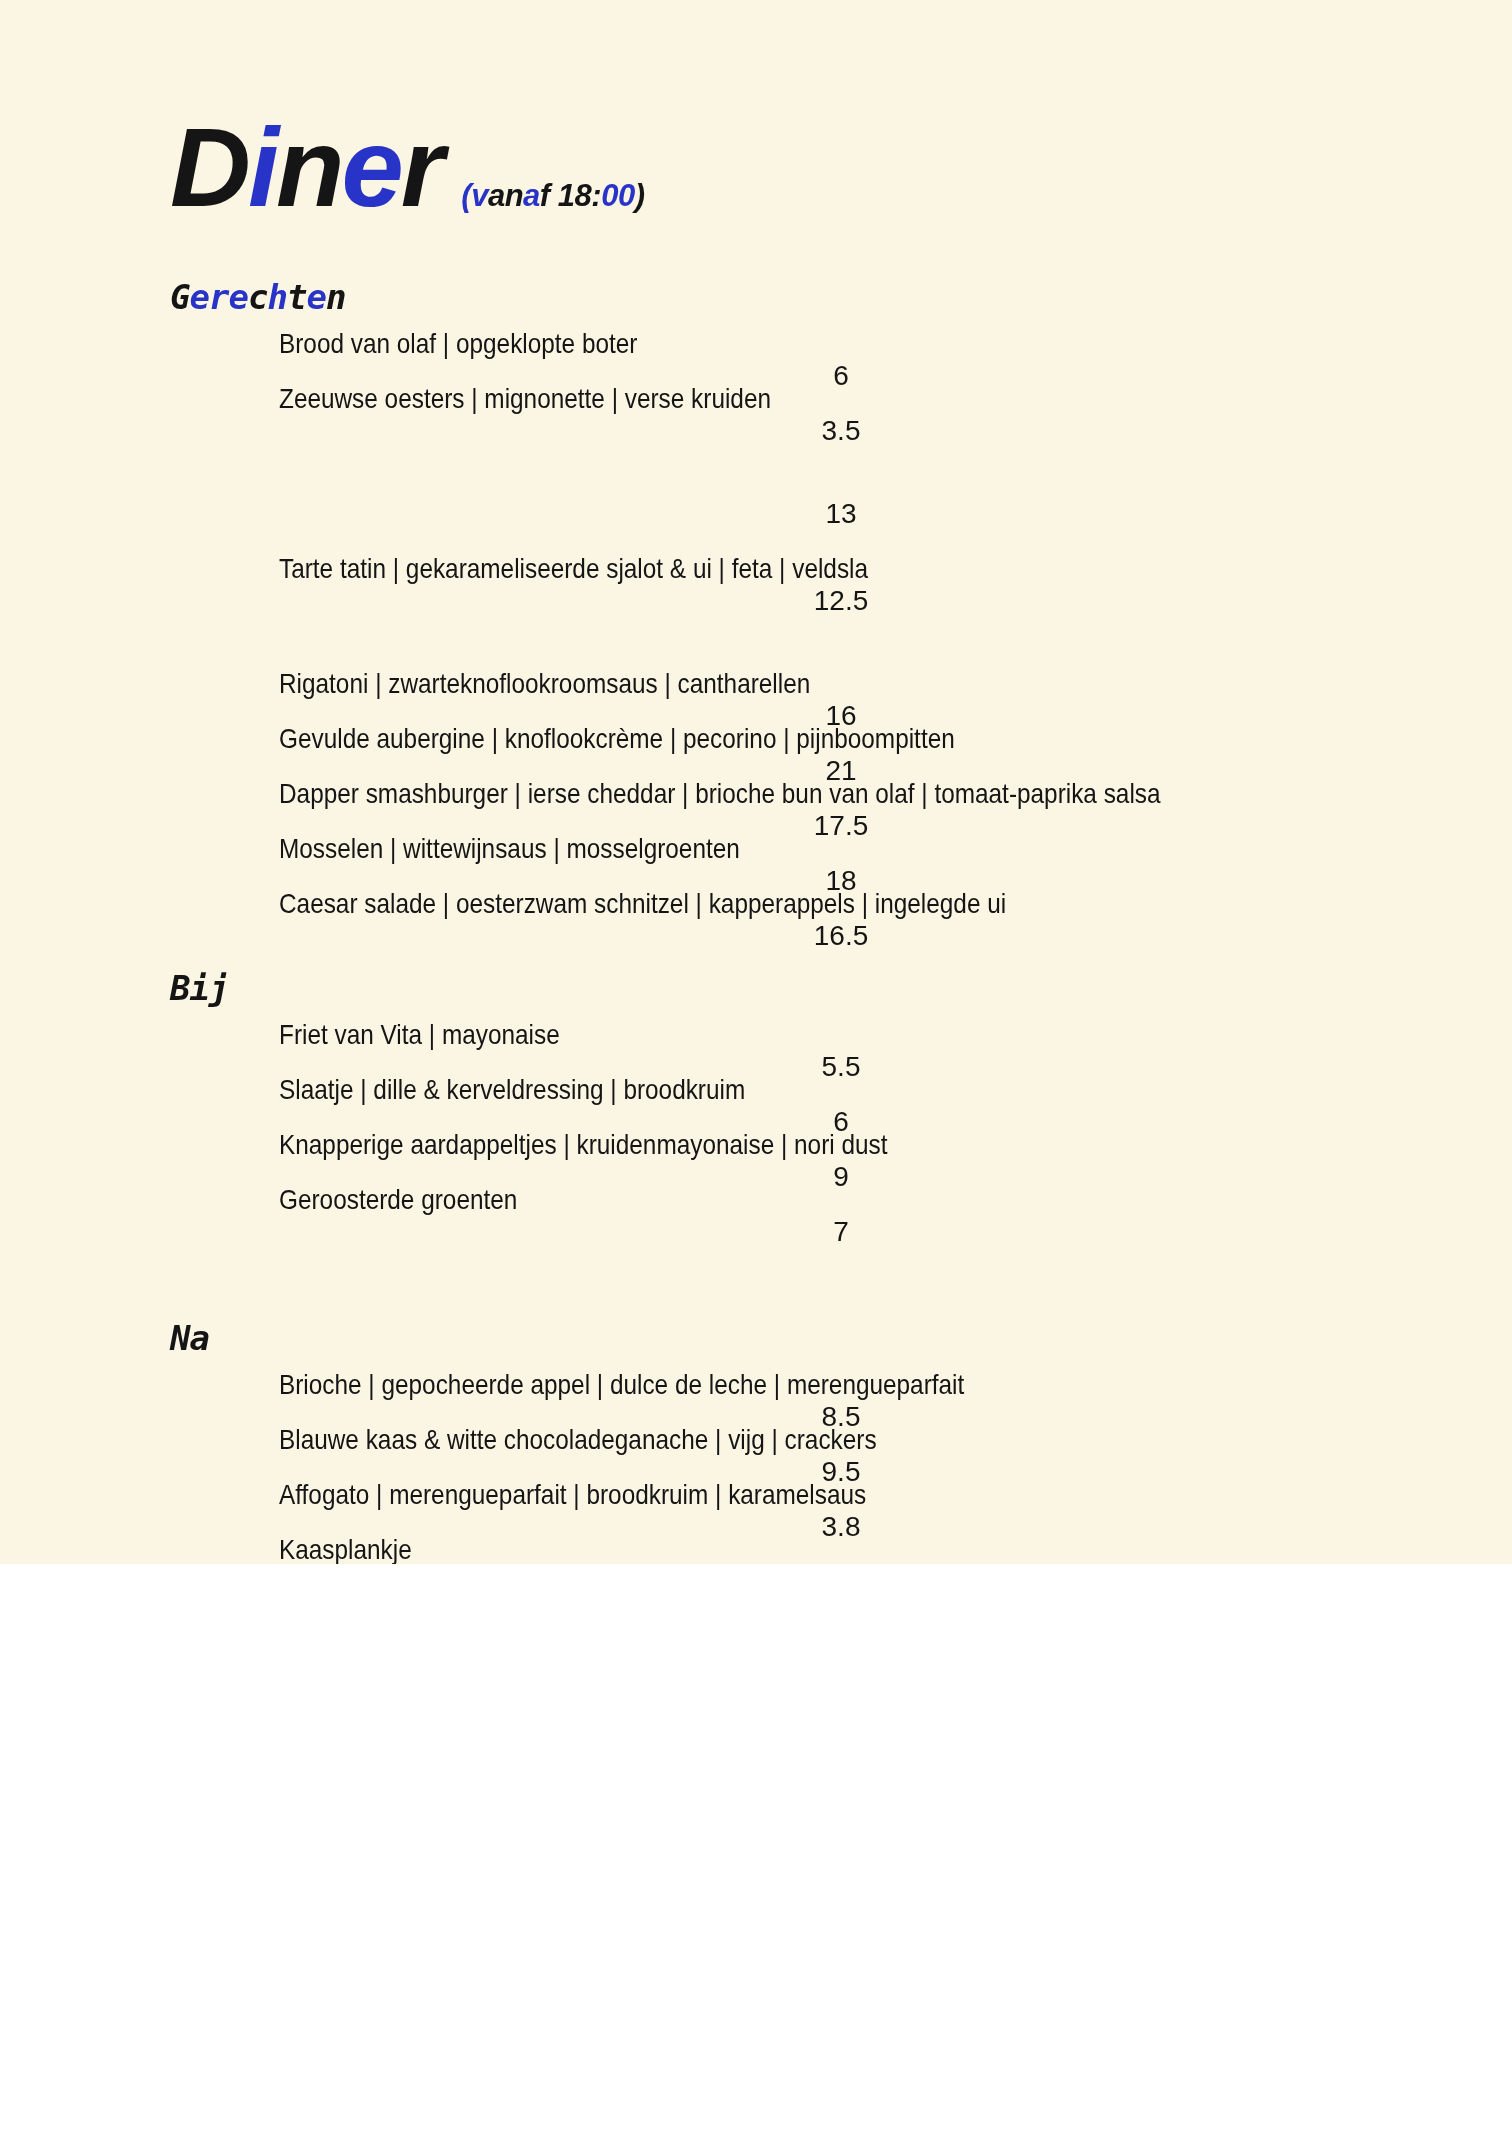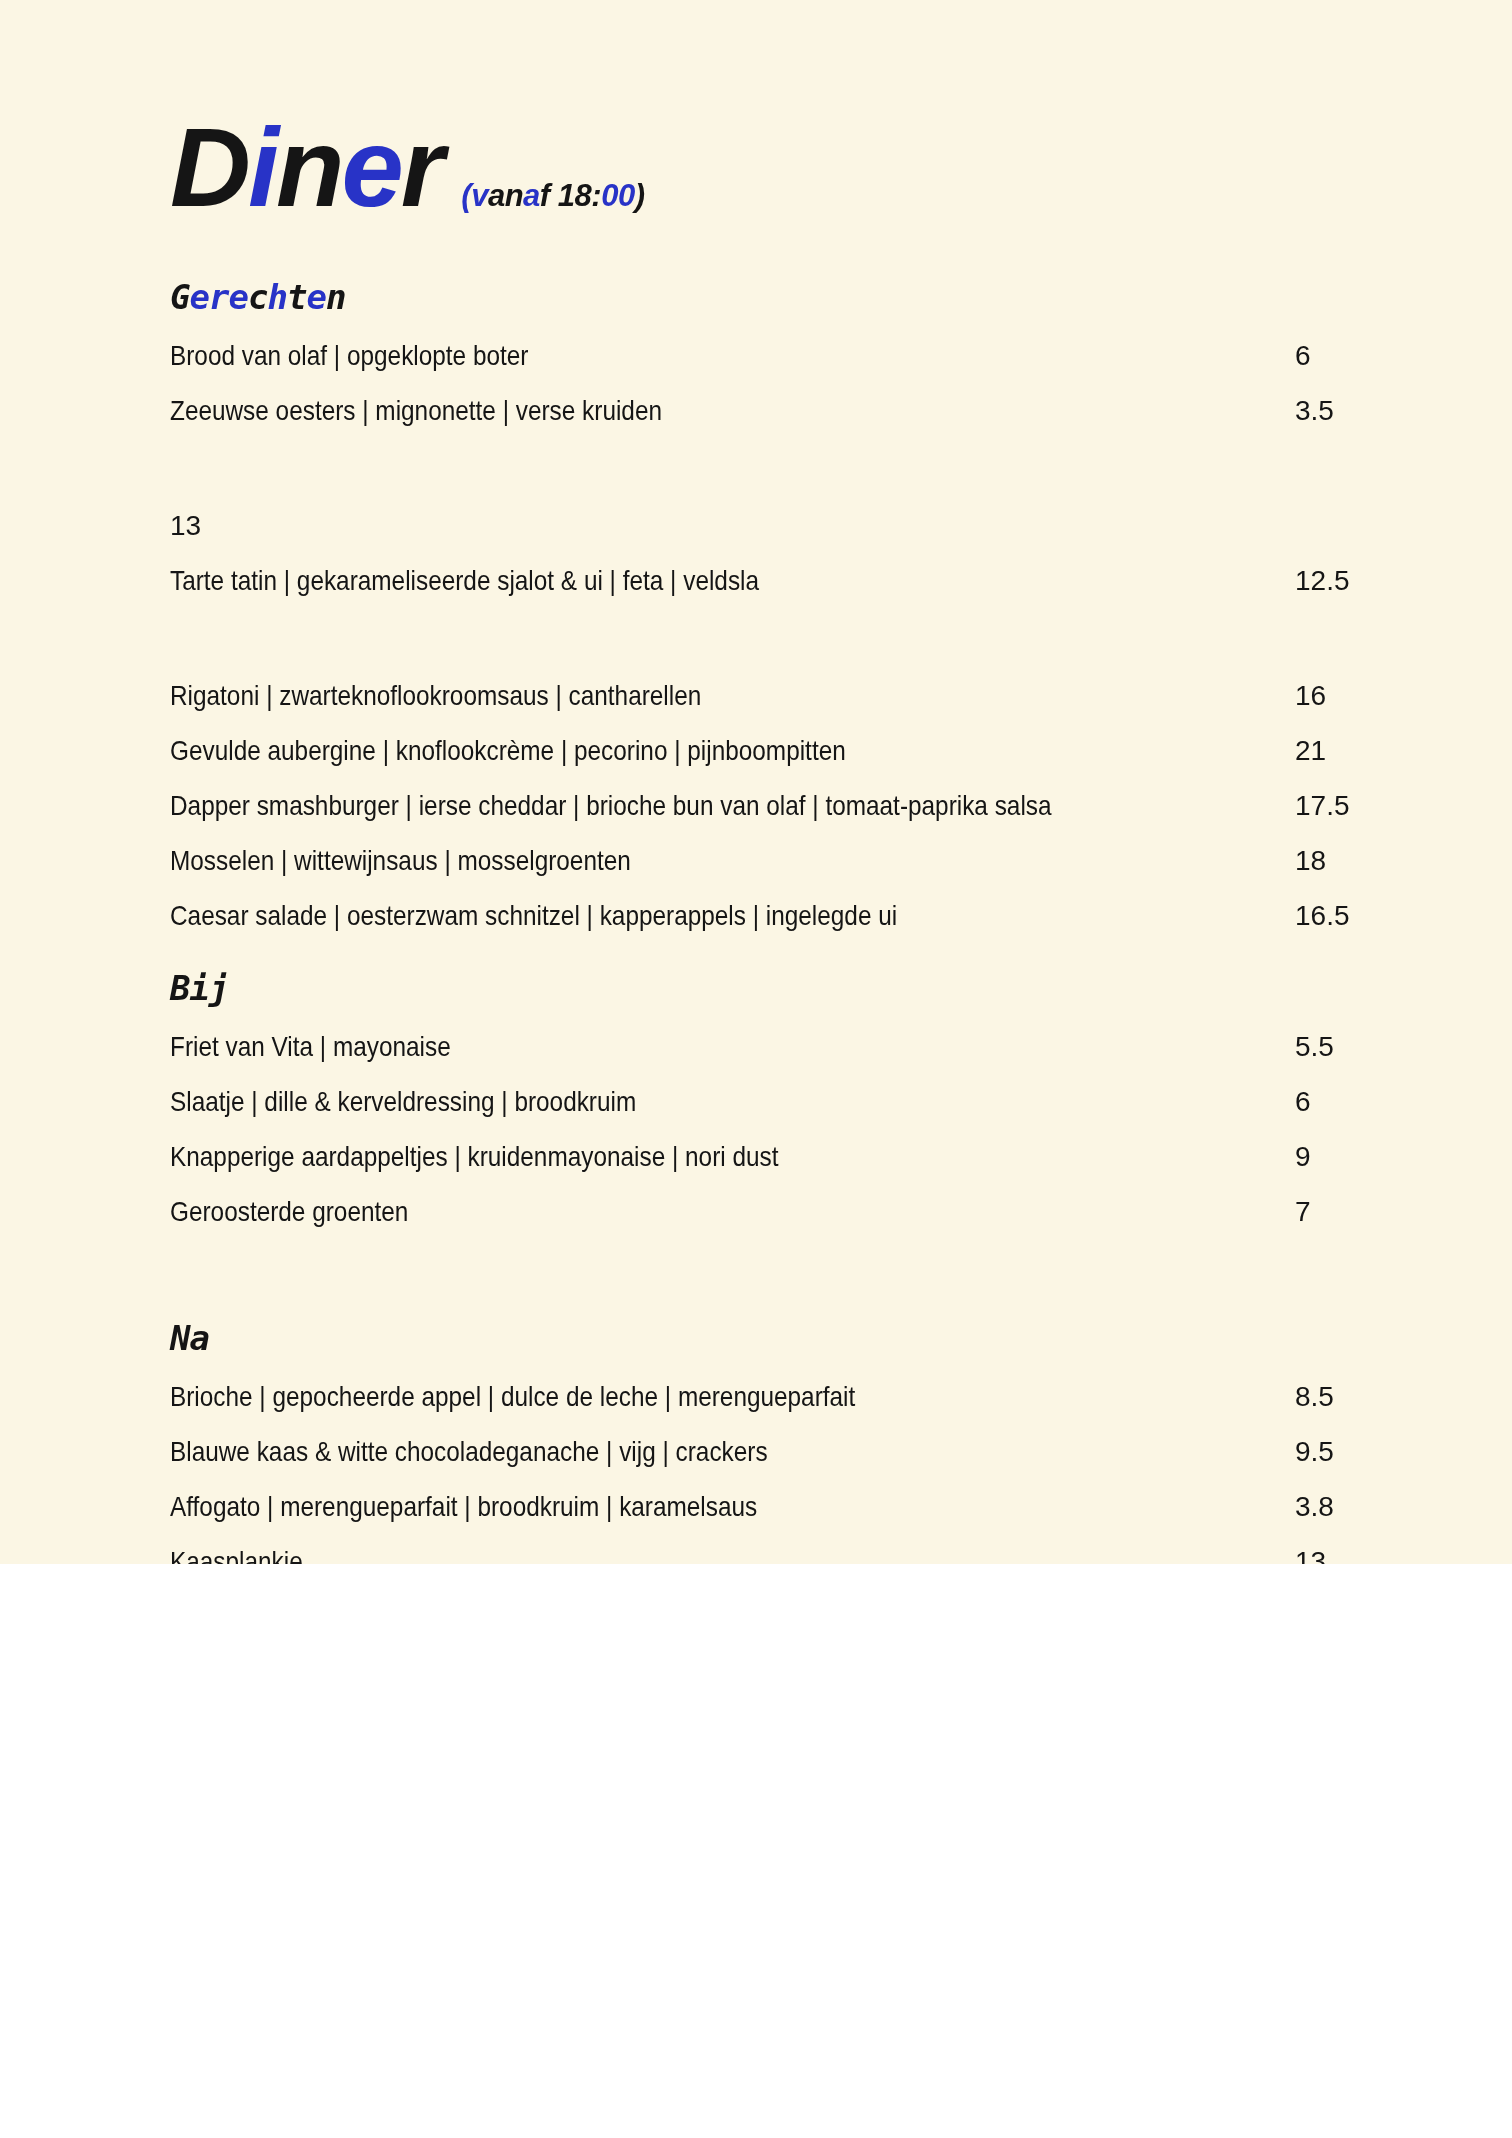--- a/index.html
+++ b/index.html
@@ -46,20 +46,21 @@
     font-size:34px;
     line-height:1;
     letter-spacing:-1px;
   }
   .menu-list{margin-top:14px;}
   .group + .group{margin-top:60px;}
   .row{
     display:flex;
     align-items:center;
     height:55px;
+    flex-direction:column;
   }
   .name{
     width:1125px;
     flex:none;
     font-size:28px;
     white-space:nowrap;
   }
   .name .cond{
     display:inline-block;
     transform:scaleX(0.87);

